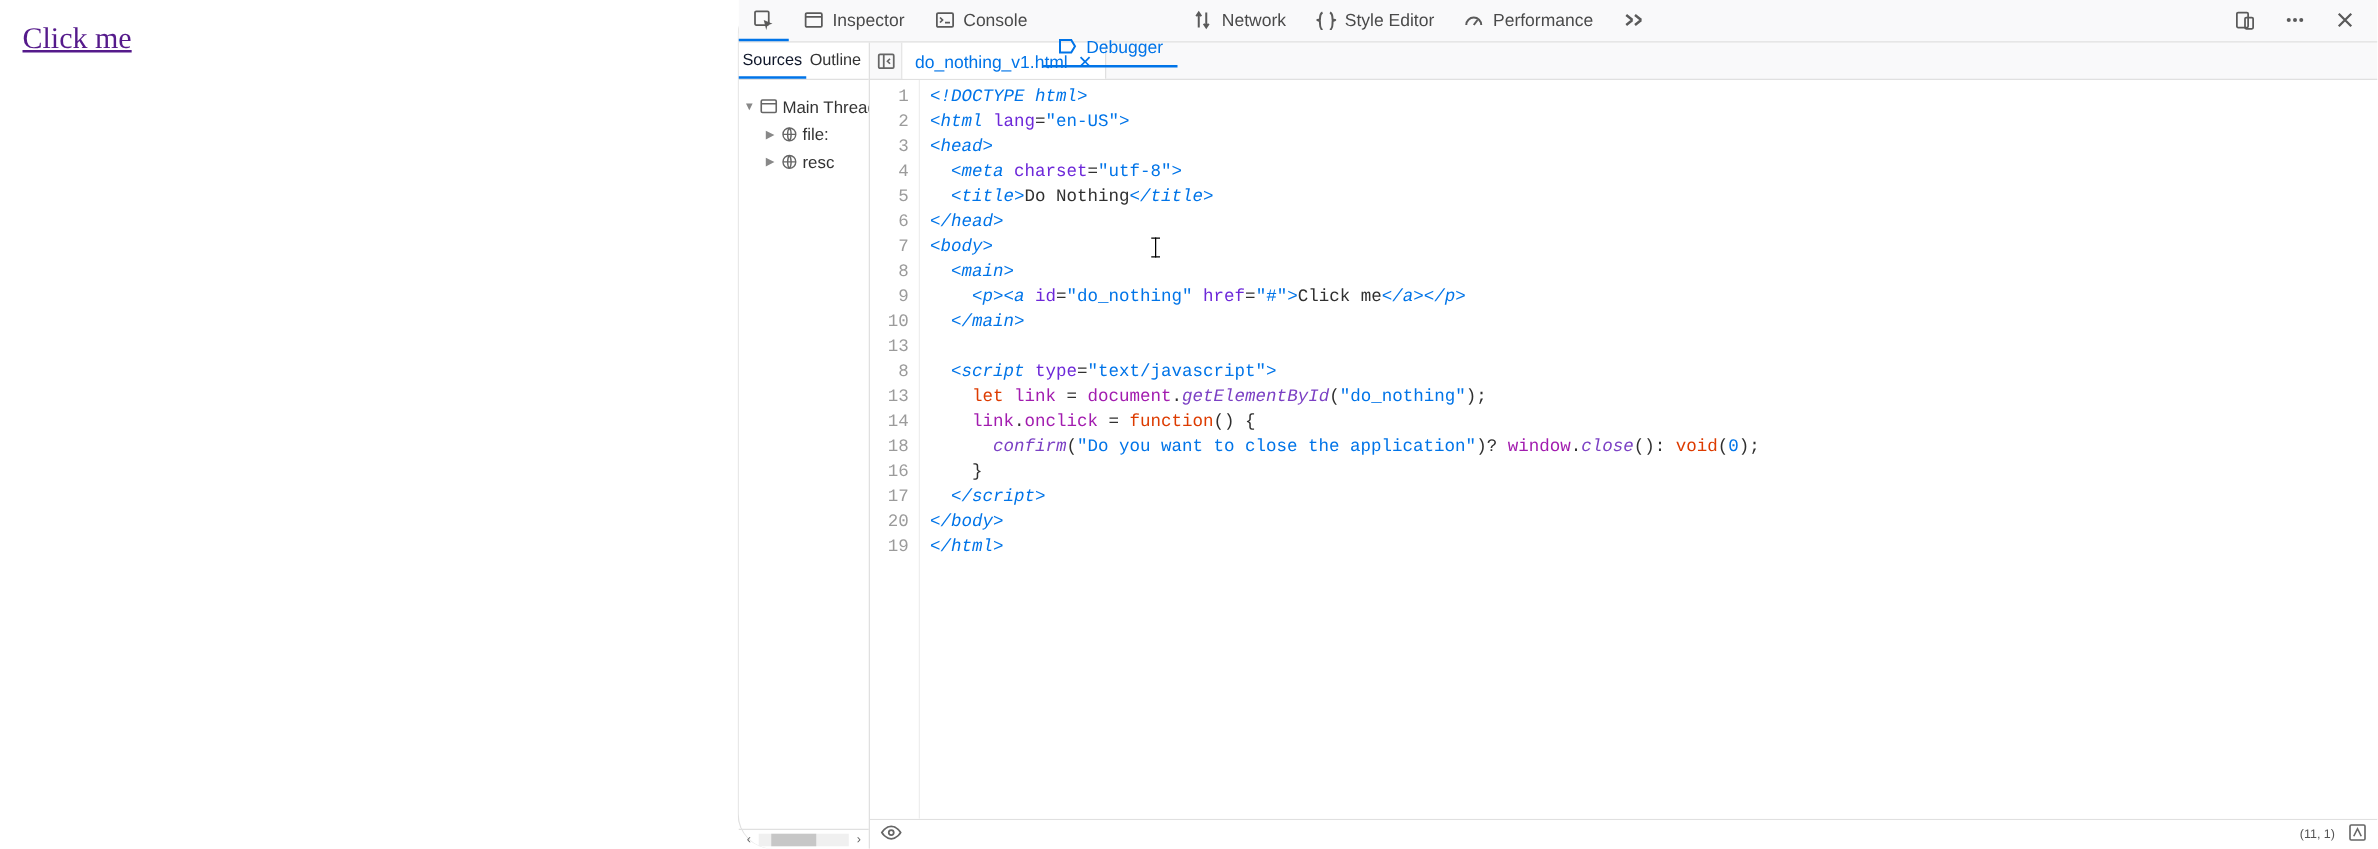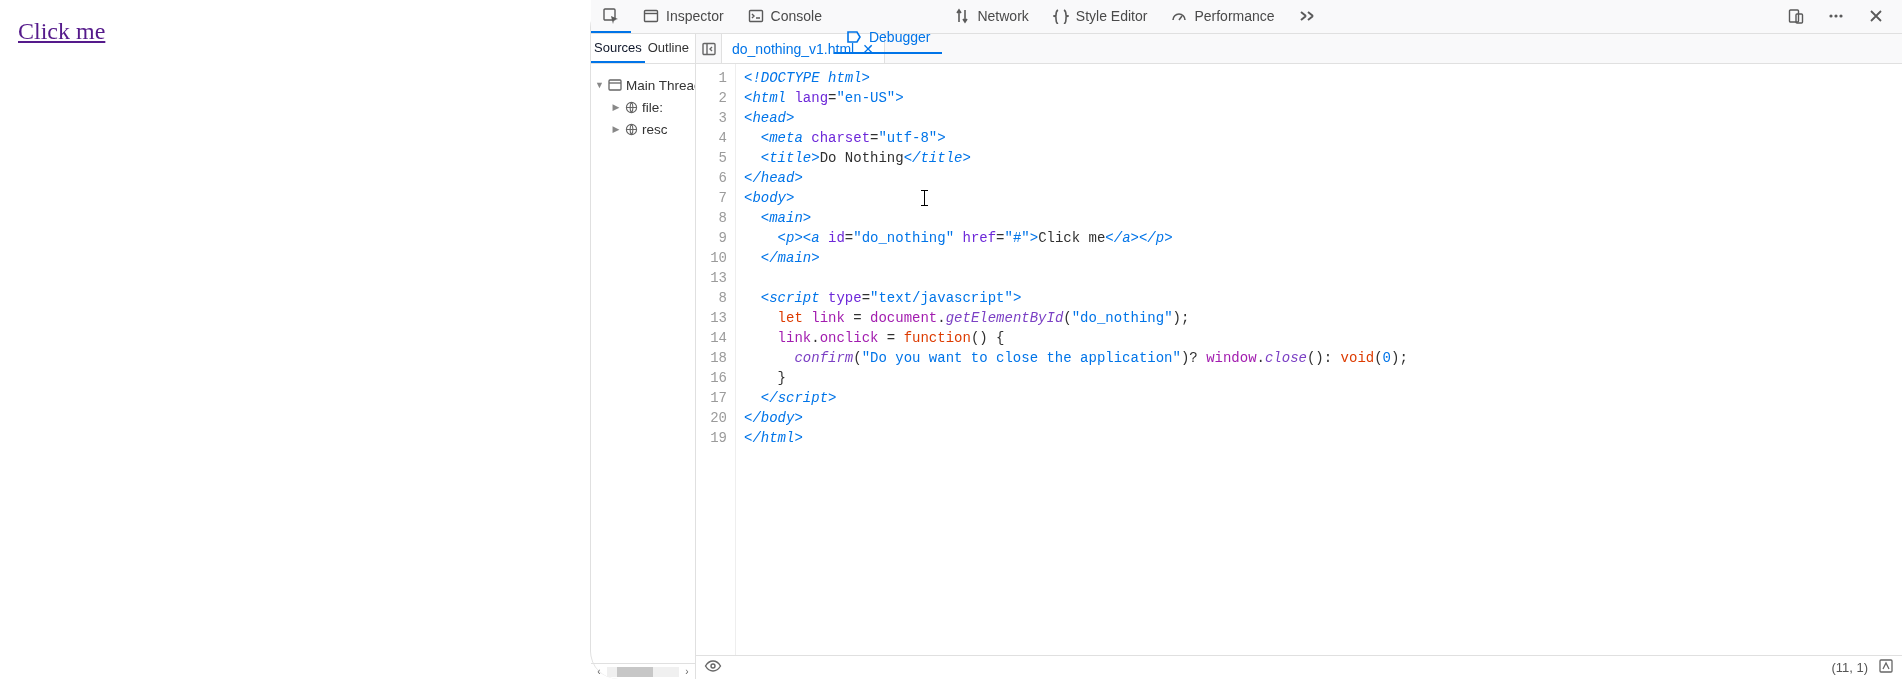--- a/index.html
+++ b/index.html
@@ -261,21 +261,21 @@
   }
   .text-cursor::before{top:0;}
   .text-cursor::after{bottom:0;}
   
   .editor-status {
     height: 24px;
     border-top: 1px solid #e0e0e0;
     display: flex;
     align-items: center;
     padding: 0 8px;
-    font-size: 13px;
+    font-size: 10px;
     color: #555;
     gap: 10px;
   }
   .eye-icon { cursor: pointer; }
   .cursor-pos { margin-left: auto; display:flex; align-items:center; gap:10px;}
 </style>
 </head>
 <body>
 
 <div class="page-pane">

